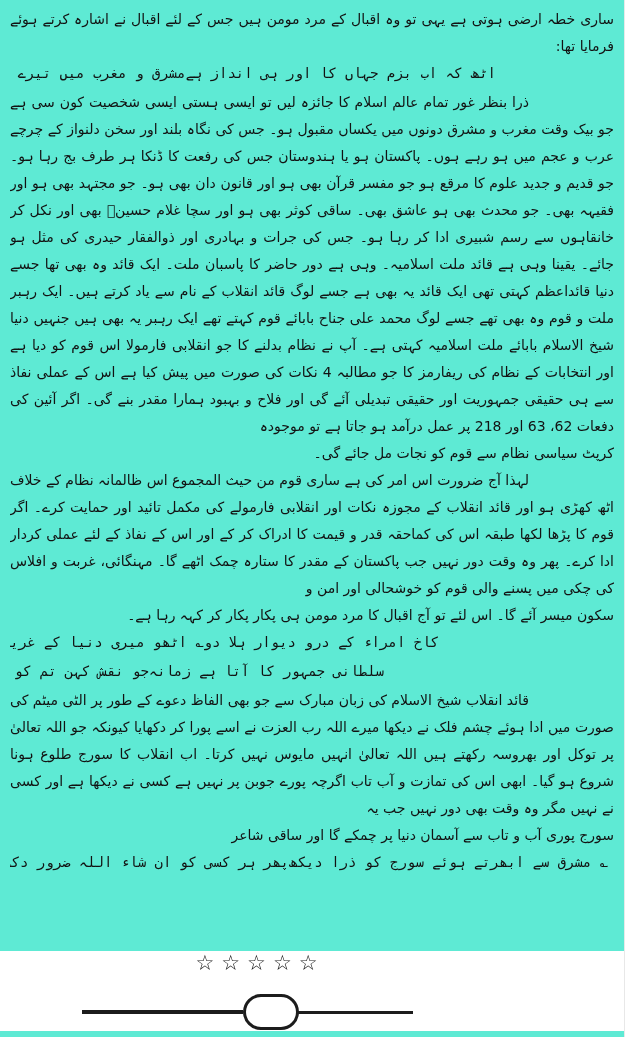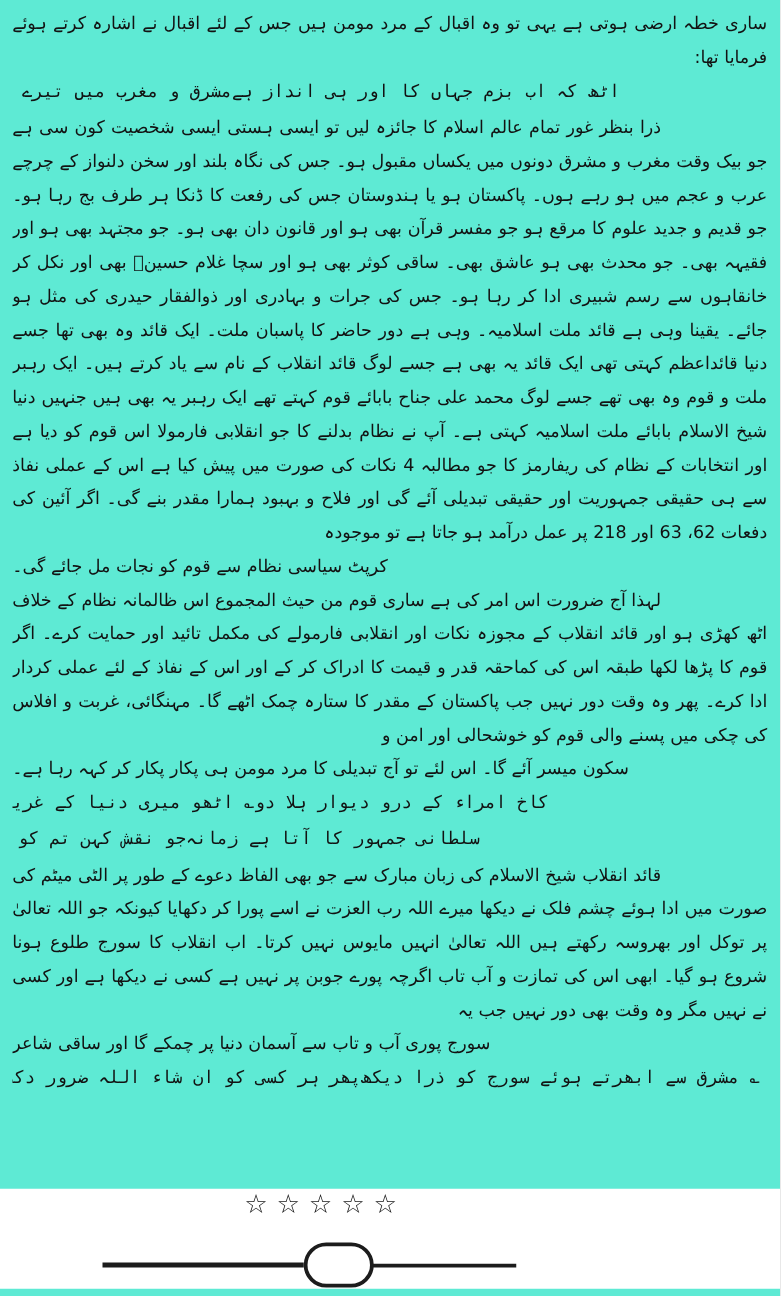--- a/index.html
+++ b/index.html
@@ -22,21 +22,21 @@
     margin:0;
     font-size:14px;
     line-height:27px;
     text-align:justify;
   }
   .para.indent{ text-indent:85px; }
   .center-line{
     margin:0;
     font-size:14px;
     line-height:27px;
-    text-align:left;
+    text-align:right;
   }
   .couplet{
     display:flex;
     justify-content:space-between;
     font-size:14px;
     line-height:29px;
     white-space:nowrap;
   }
   .couplet .hemi{ display:inline-block;font-family:Liberation Mono, monospace; }
   .couplet.c1{ padding-right:118px; padding-left:14px; }
@@ -88,21 +88,21 @@
 
     <div class="couplet c1">
       <span class="hemi">اٹھ کہ اب بزم جہاں کا اور ہی انداز ہے</span>
       <span class="hemi">مشرق و مغرب میں تیرے دور کا آغاز ہے</span>
     </div>
 
     <p class="para indent">ذرا بنظر غور تمام عالم اسلام کا جائزہ لیں تو ایسی ہستی ایسی شخصیت کون سی ہے جو بیک وقت مغرب و مشرق دونوں میں یکساں مقبول ہو۔ جس کی نگاہ بلند اور سخن دلنواز کے چرچے عرب و عجم میں ہو رہے ہوں۔ پاکستان ہو یا ہندوستان جس کی رفعت کا ڈنکا ہر طرف بج رہا ہو۔ جو قدیم و جدید علوم کا مرقع ہو جو مفسر قرآن بھی ہو اور قانون دان بھی ہو۔ جو مجتہد بھی ہو اور فقیہہ بھی۔ جو محدث بھی ہو عاشق بھی۔ ساقی کوثر بھی ہو اور سچا غلام حسینؓ بھی اور نکل کر خانقاہوں سے رسم شبیری ادا کر رہا ہو۔ جس کی جرات و بہادری اور ذوالفقار حیدری کی مثل ہو جائے۔ یقینا وہی ہے قائد ملت اسلامیہ۔ وہی ہے دور حاضر کا پاسبان ملت۔ ایک قائد وہ بھی تھا جسے دنیا قائداعظم کہتی تھی ایک قائد یہ بھی ہے جسے لوگ قائد انقلاب کے نام سے یاد کرتے ہیں۔ ایک رہبر ملت و قوم وہ بھی تھے جسے لوگ محمد علی جناح بابائے قوم کہتے تھے ایک رہبر یہ بھی ہیں جنہیں دنیا شیخ الاسلام بابائے ملت اسلامیہ کہتی ہے۔ آپ نے نظام بدلنے کا جو انقلابی فارمولا اس قوم کو دیا ہے اور انتخابات کے نظام کی ریفارمز کا جو مطالبہ 4 نکات کی صورت میں پیش کیا ہے اس کے عملی نفاذ سے ہی حقیقی جمہوریت اور حقیقی تبدیلی آئے گی اور فلاح و بہبود ہمارا مقدر بنے گی۔ اگر آئین کی دفعات 62، 63 اور 218 پر عمل درآمد ہو جاتا ہے تو موجودہ</p>
     <p class="center-line">کرپٹ سیاسی نظام سے قوم کو نجات مل جائے گی۔</p>
 
     <p class="para indent">لہذا آج ضرورت اس امر کی ہے ساری قوم من حیث المجموع اس ظالمانہ نظام کے خلاف اٹھ کھڑی ہو اور قائد انقلاب کے مجوزہ نکات اور انقلابی فارمولے کی مکمل تائید اور حمایت کرے۔ اگر قوم کا پڑھا لکھا طبقہ اس کی کماحقہ قدر و قیمت کا ادراک کر کے اور اس کے نفاذ کے لئے عملی کردار ادا کرے۔ پھر وہ وقت دور نہیں جب پاکستان کے مقدر کا ستارہ چمک اٹھے گا۔ مہنگائی، غربت و افلاس کی چکی میں پسنے والی قوم کو خوشحالی اور امن و</p>
-    <p class="center-line">سکون میسر آئے گا۔ اس لئے تو آج تبدیلی کا مرد مومن ہی پکار پکار کر کہہ رہا ہے۔</p>
+    <p class="center-line">سکون میسر آئے گا۔ اس لئے تو آج اقبال کا مرد مومن ہی پکار پکار کر کہہ رہا ہے۔</p>
 
     <div class="couplet c2a">
       <span class="hemi">کاخ امراء کے درو دیوار ہلا دو</span>
       <span class="hemi">؎ اٹھو میری دنیا کے غریبوں کو جگا دو</span>
     </div>
     <div class="couplet c2b">
       <span class="hemi">سلطانی جمہور کا آتا ہے زمانہ</span>
       <span class="hemi">جو نقش کہن تم کو نظر آئے مٹا دو</span>
     </div>
 

